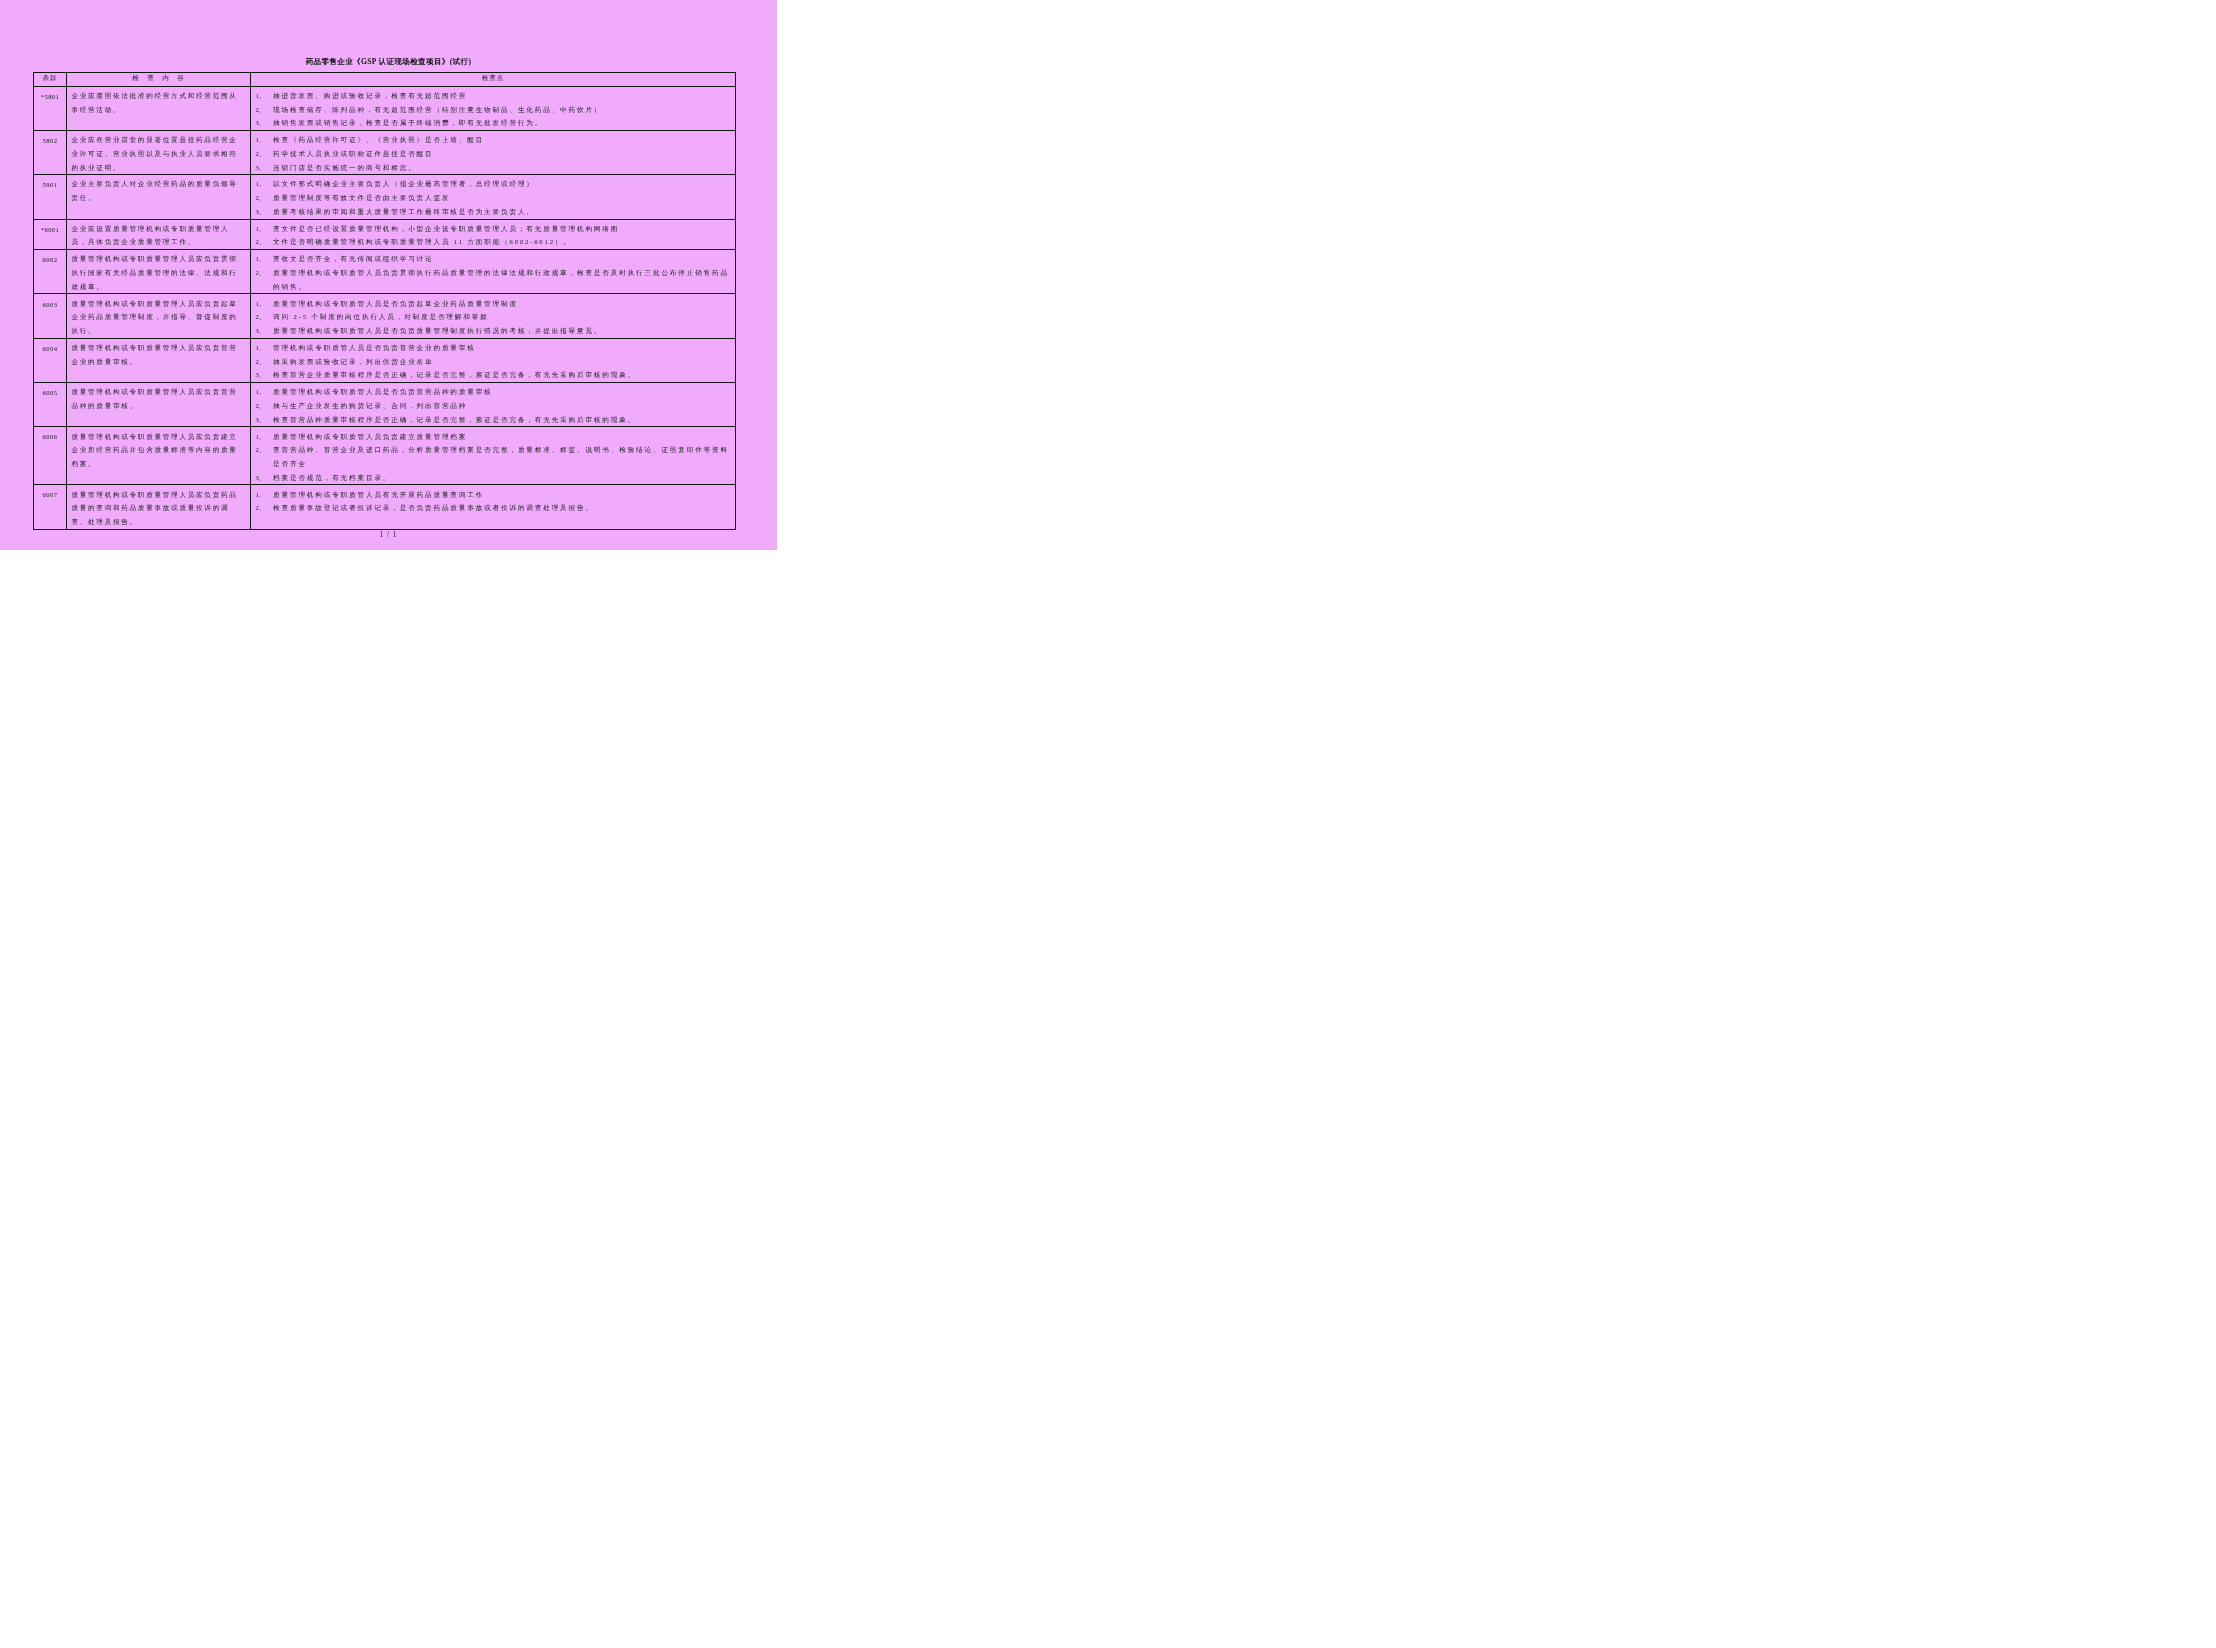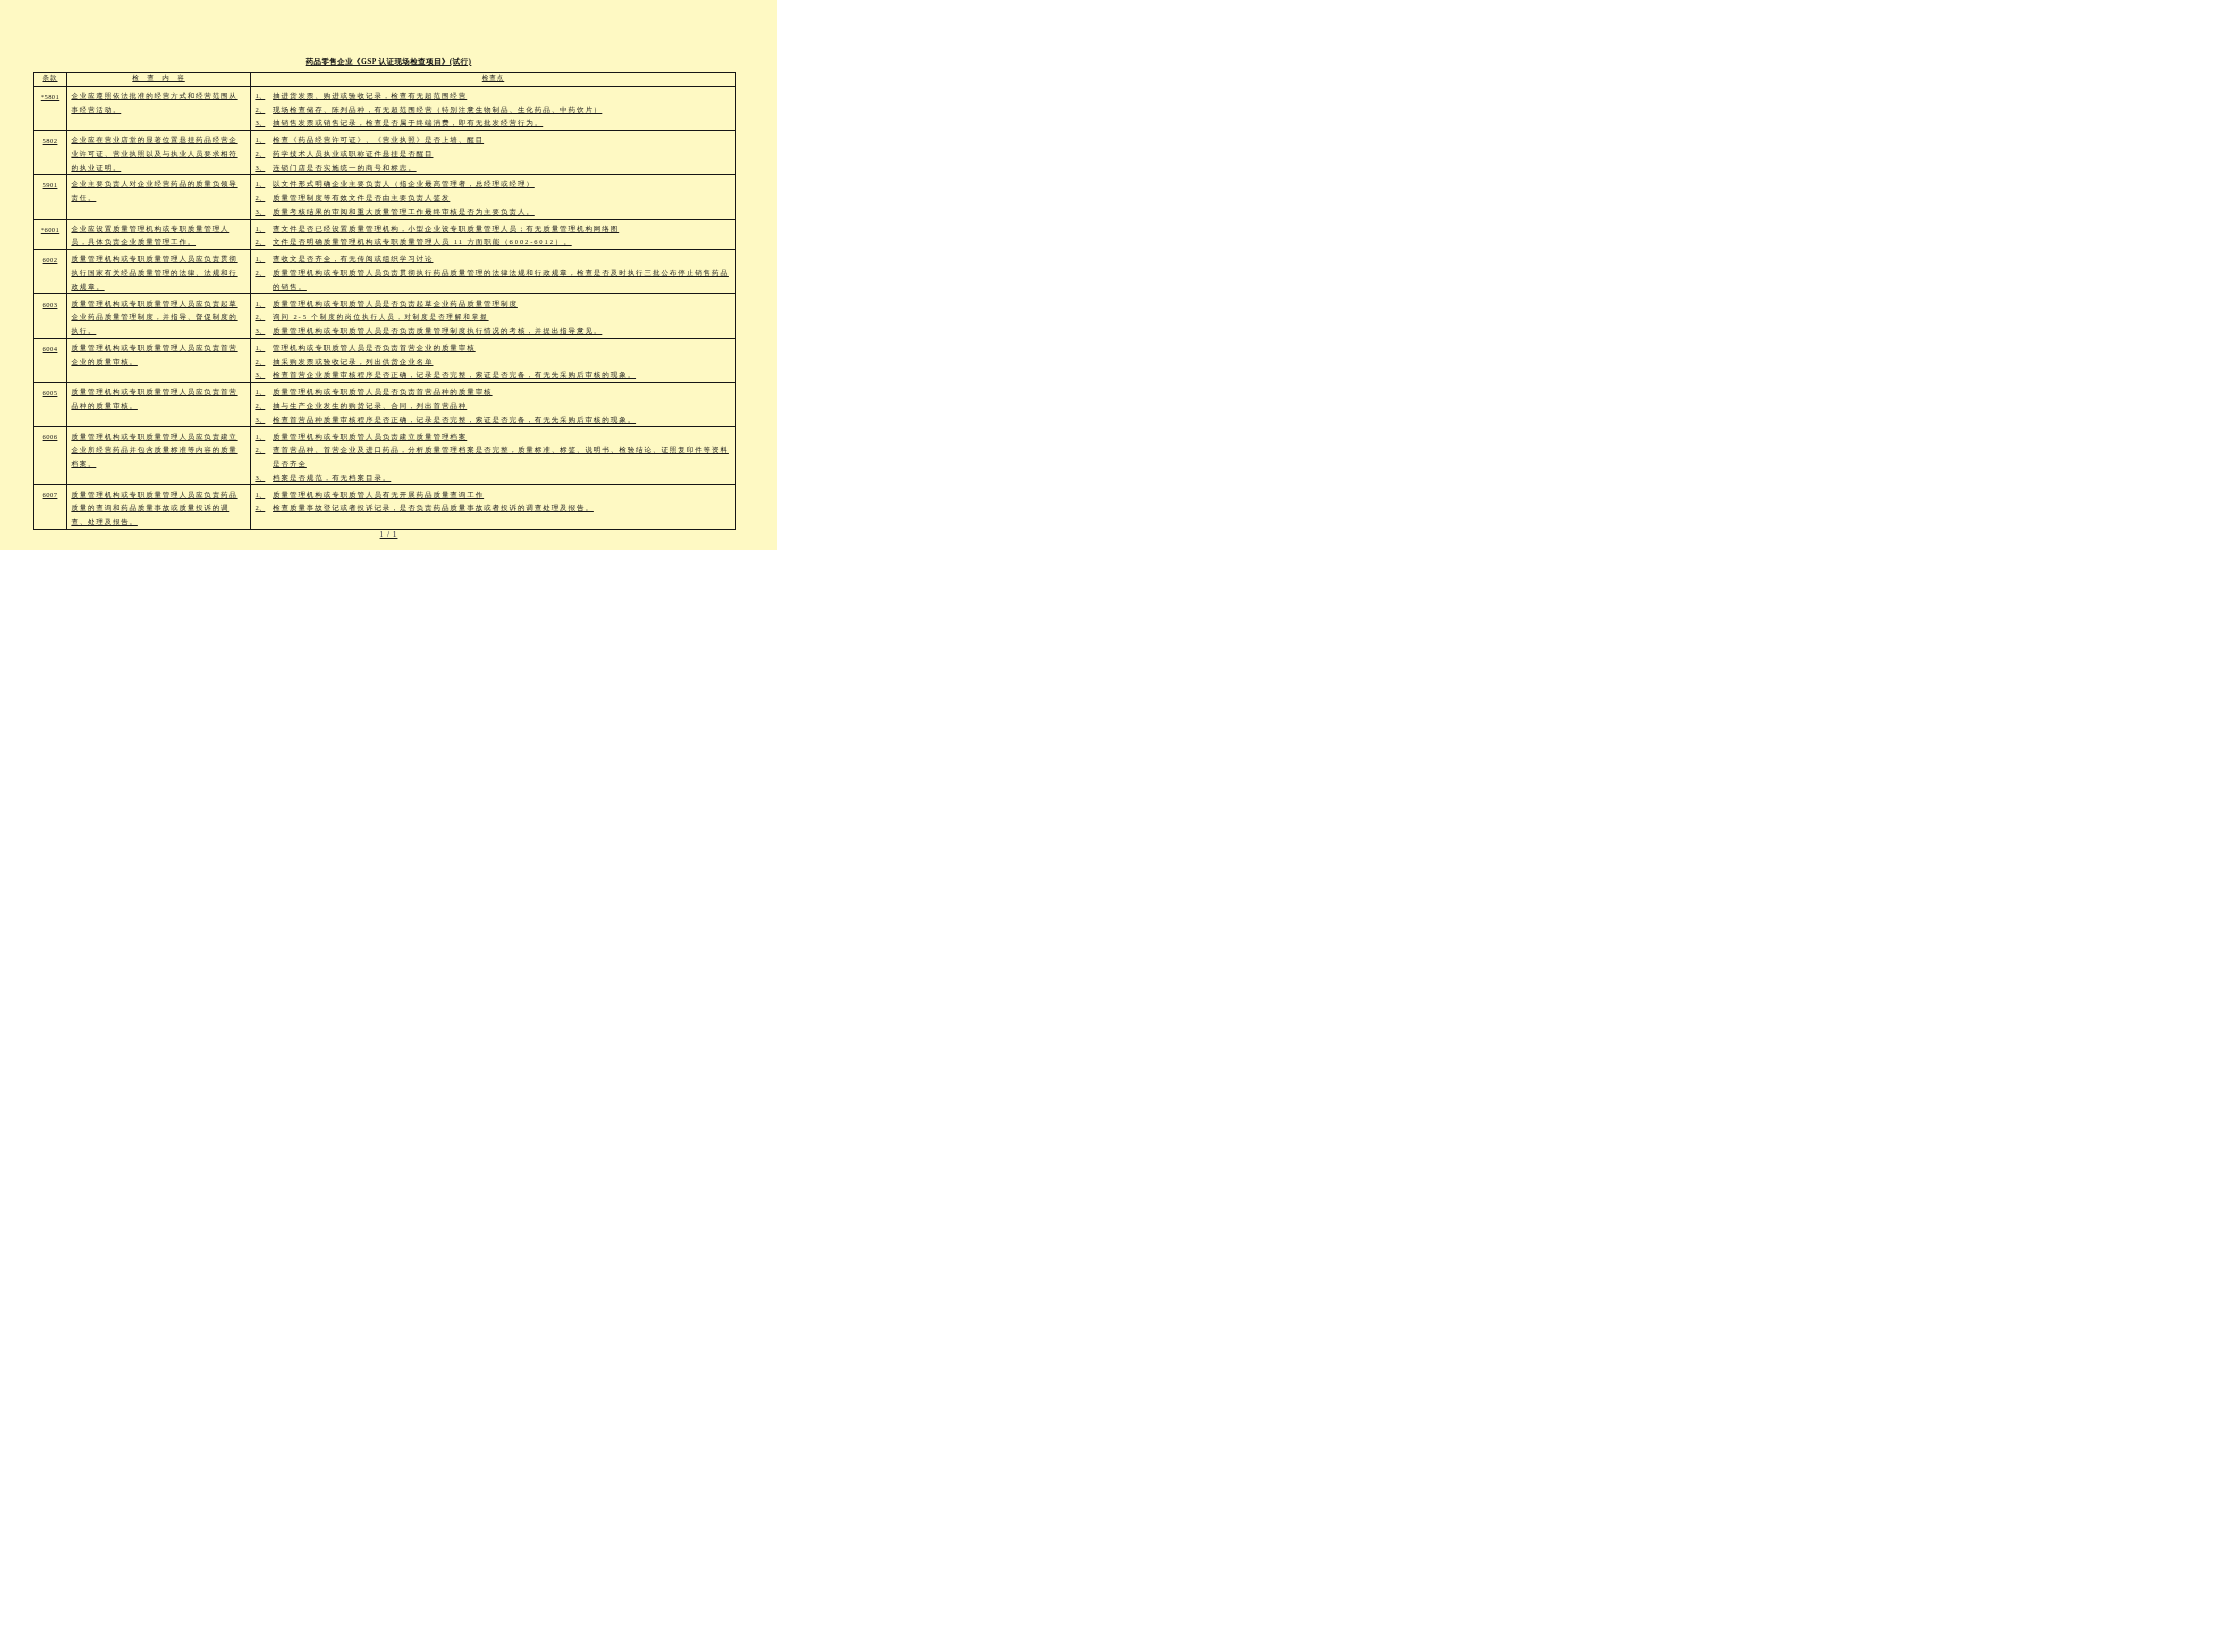--- a/index.html
+++ b/index.html
@@ -1,18 +1,18 @@
 <!DOCTYPE html>
 <html style="font-size:7px"><head>
 <meta charset="utf-8">
 <style>
   html,body{margin:0;padding:0;background:#ffffff;}
   .page{
-    width:777px;height:550px;background:#fef9c3;position:relative;overflow:hidden;
-    font-family:"Liberation Serif","DejaVu Serif",serif;color:#1a1a1a;text-decoration:underline;
+    width:777px;height:550px;background:#f0abfc;position:relative;overflow:hidden;
+    font-family:"Liberation Serif","DejaVu Serif",serif;color:#1a1a1a;
   }
   .doc-title{
     padding-top:57px;margin:0;text-align:center;
     font-size:7.5px;font-weight:bold;letter-spacing:0.4px;color:#111;
   }
   table.checklist{
     border-collapse:collapse;table-layout:fixed;
     width:702px;margin:4.9px 0 0 33px;
   }
   table.checklist th, table.checklist td{

